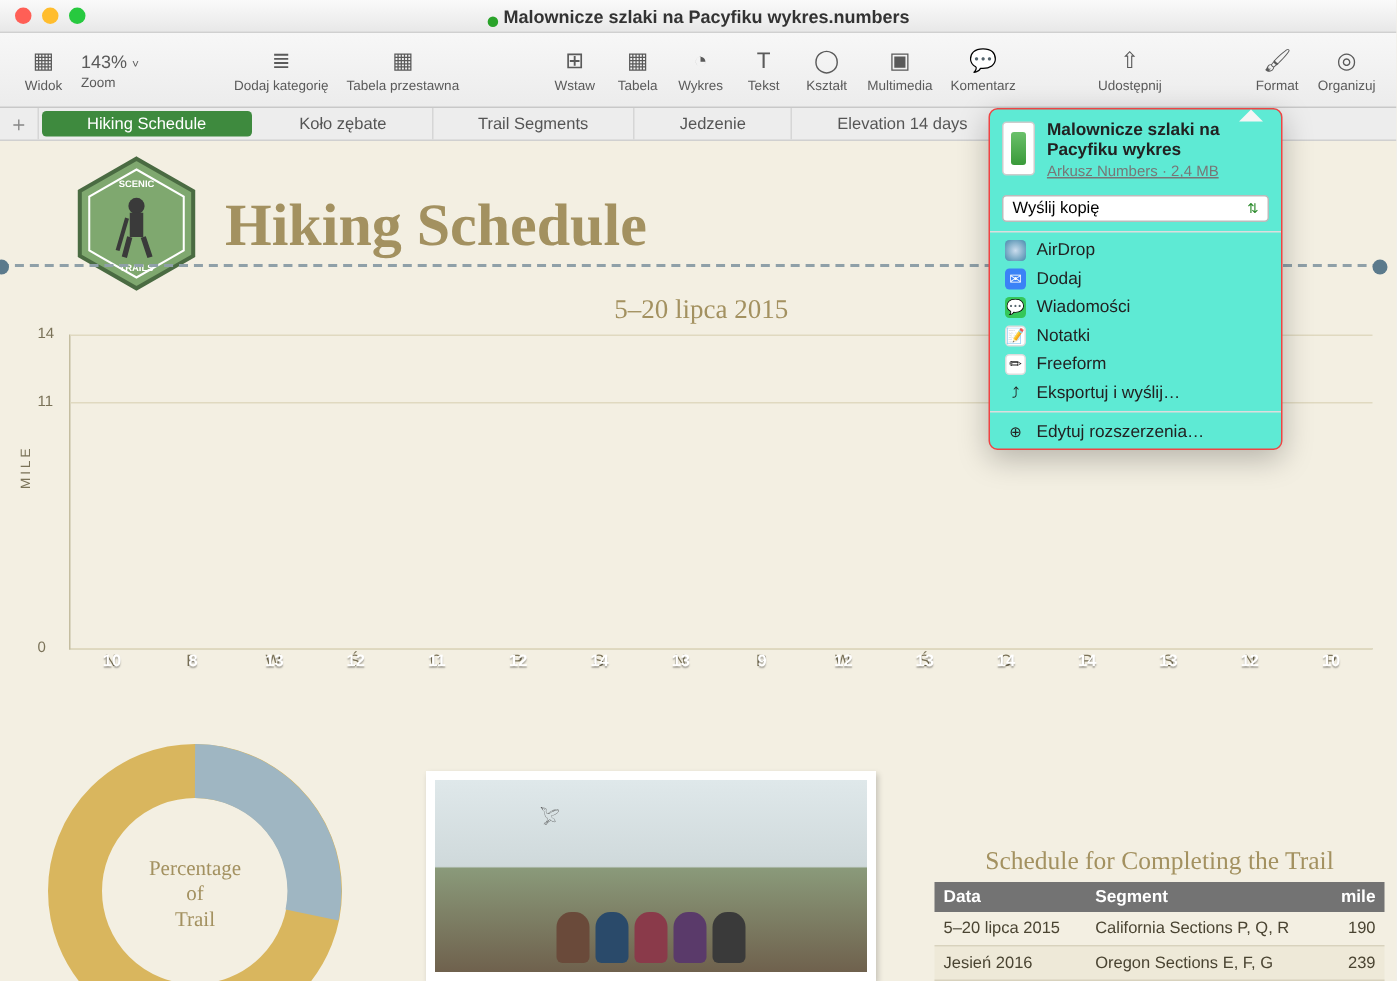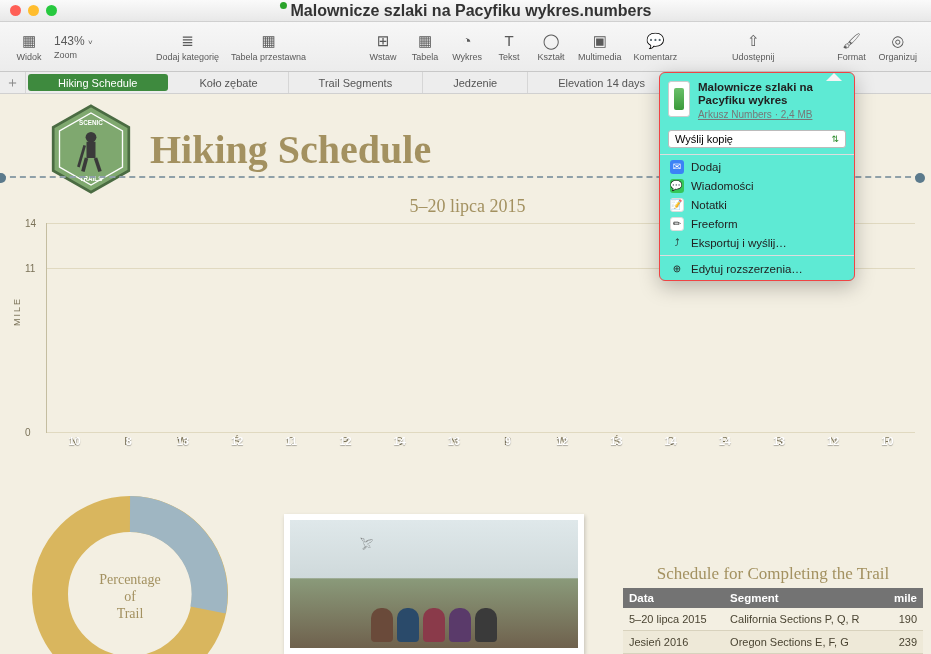--- a/index.html
+++ b/index.html
@@ -3,21 +3,21 @@
 <meta charset="utf-8">
 <style>
   * { box-sizing: border-box; margin: 0; padding: 0; }
   body { width: 931px; height: 654px; font-family: -apple-system, "Helvetica Neue", Arial, sans-serif; background: #f0f0f0; overflow: hidden; position: relative; }
   
   
   .titlebar { height: 22px; background: linear-gradient(#fafafa,#e8e8e8); display: flex; align-items: center; position: relative; border-bottom: 1px solid #d0d0d0; }
   .traffic { display: flex; gap: 7px; padding-left: 10px; }
   .traffic span { width: 11px; height: 11px; border-radius: 50%; display: inline-block; }
   .tl-red { background: #ff5f56; } .tl-yel { background: #ffbd2e; } .tl-grn { background: #27c93f; }
-  .title { position: absolute; left: 50%; transform: translateX(-50%); font-size: 16px; font-weight: 600; color: #333; display: flex; align-items: flex-start; gap: 4px; }
+  .title { position: absolute; left: 50%; transform: translateX(-50%); font-size: 12px; font-weight: 600; color: #333; display: flex; align-items: flex-end; gap: 4px; }
   .title-dot { width: 7px; height: 7px; background: #2aa32a; border-radius: 50%; }
   
   
   .toolbar { height: 50px; background: linear-gradient(#f7f7f7,#ececec); border-bottom: 1px solid #c8c8c8; display: flex; align-items: center; padding: 0 8px; gap: 0; }
   .tool { display: flex; flex-direction: column; align-items: center; justify-content: center; height: 100%; color: #5a5a5a; min-width: 42px; padding: 0 6px; }
   .tool .ico { font-size: 15px; line-height: 18px; }
   .tool .lbl { font-size: 9px; margin-top: 2px; }
   .tool.zoom { min-width: 60px; flex-direction: column; align-items: flex-start; padding-left: 4px; }
   .tool.zoom .zv { font-size: 12px; }
   .spacer { flex: 1; }
@@ -373,20 +373,24 @@
       <div class="t">Malownicze szlaki na Pacyfiku wykres</div>
       <div class="s">Arkusz Numbers · 2,4 MB</div>
     </div>
   </div>
   <div class="pop-select">
     <span>Wyślij kopię</span>
     <span class="chev">⇅</span>
   </div>
   <div class="pop-list">
     <div class="pop-item">
+        <span class="pi" style="background:radial-gradient(#cde,#48a)"></span>
+        <span>AirDrop</span>
+      </div>
+    <div class="pop-item">
         <span class="pi" style="background:#3b82f6;color:#fff">✉</span>
         <span>Dodaj</span>
       </div>
     <div class="pop-item">
         <span class="pi" style="background:#34c759;color:#fff">💬</span>
         <span>Wiadomości</span>
       </div>
     <div class="pop-item">
         <span class="pi" style="background:#fff;border:1px solid #ddd">📝</span>
         <span>Notatki</span>

